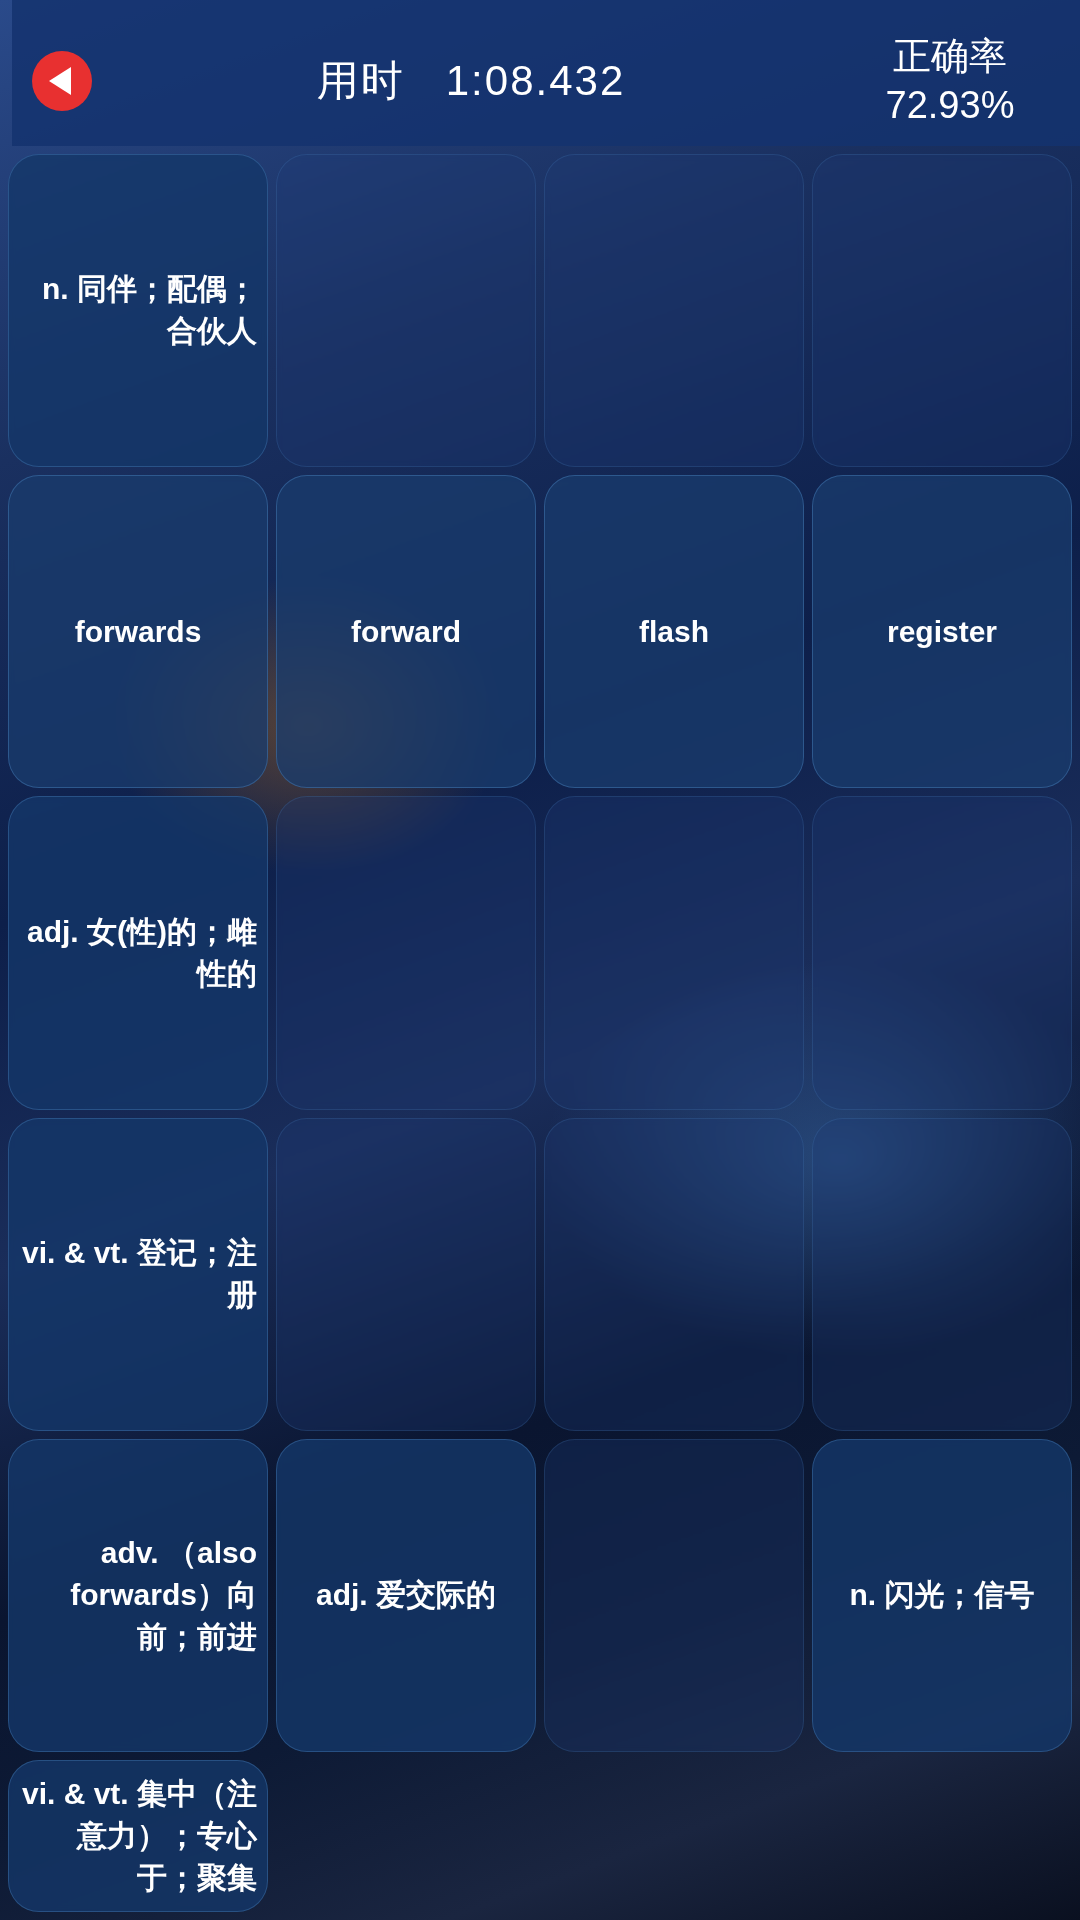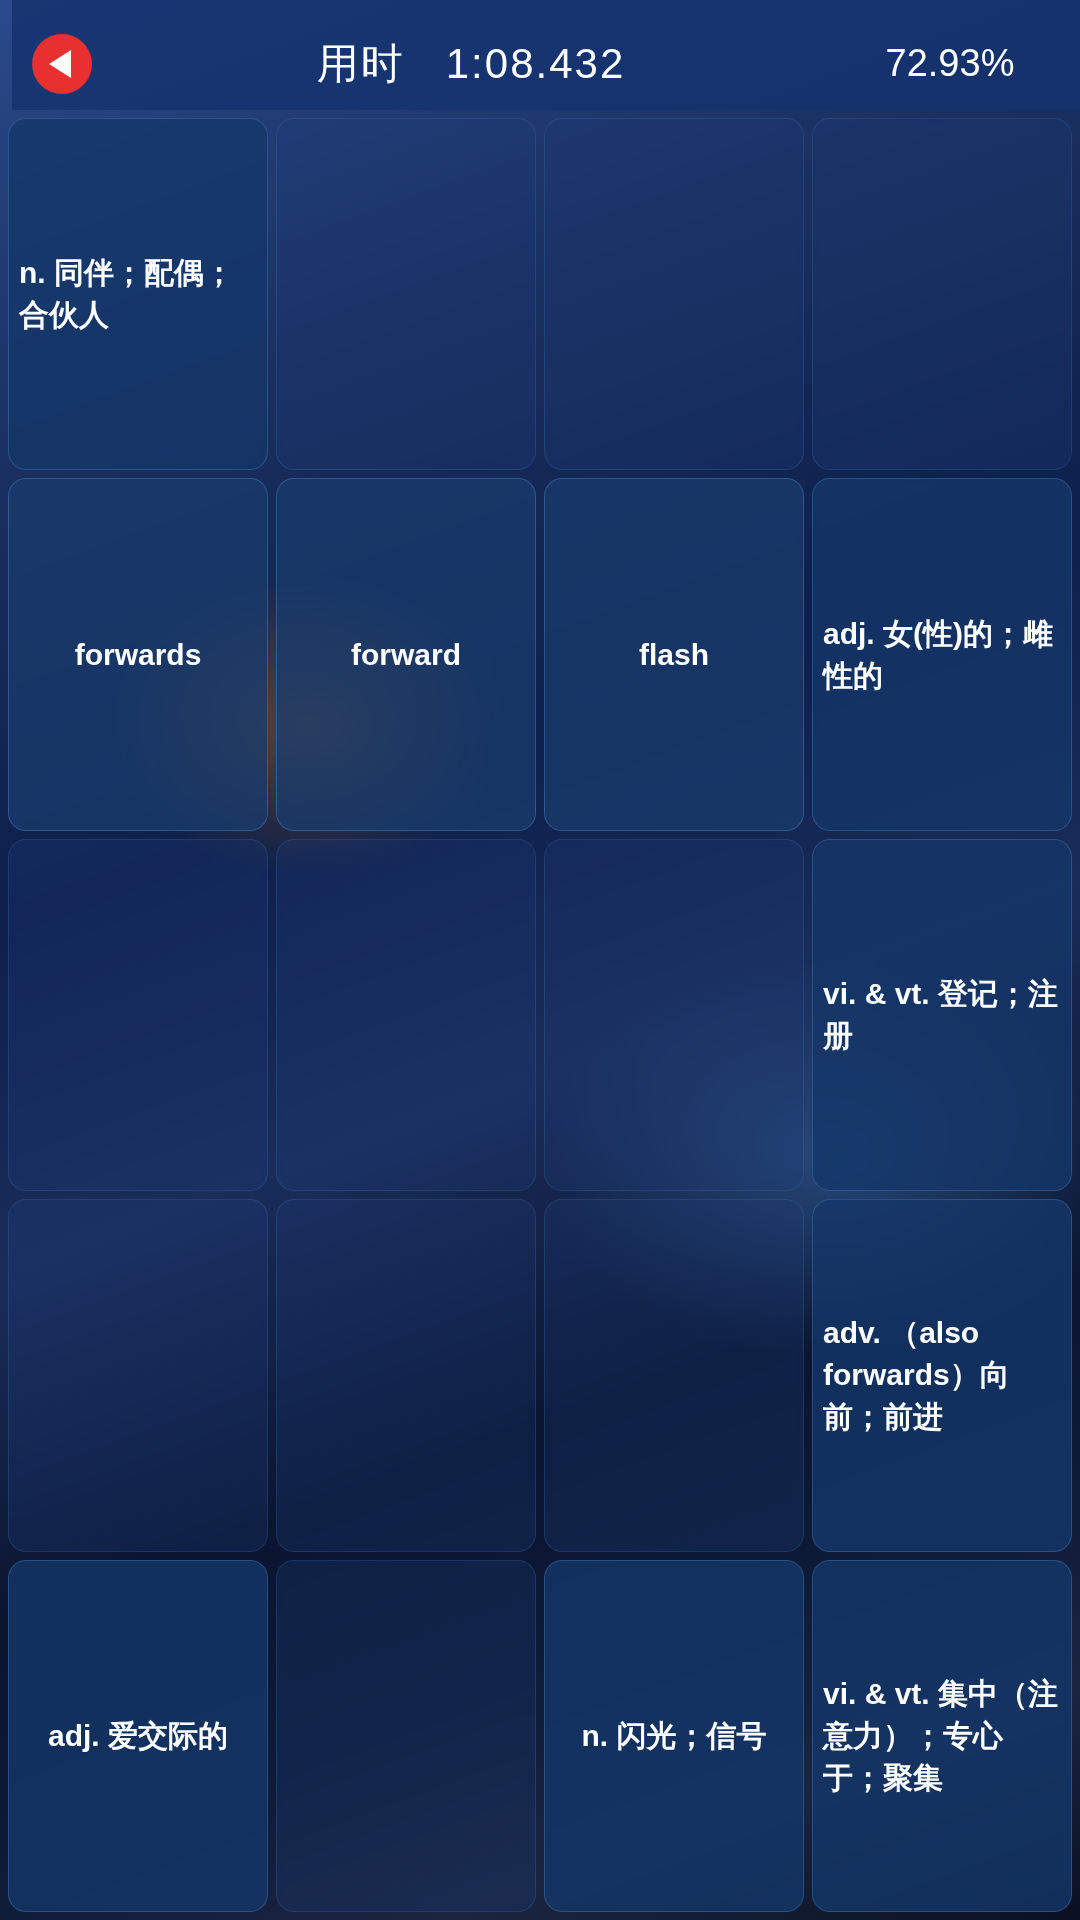--- a/index.html
+++ b/index.html
@@ -115,25 +115,25 @@
     .grid-area {
       flex: 1;
       display: grid;
       grid-template-columns: repeat(4, 1fr);
       grid-template-rows: repeat(5, 1fr);
       gap: 8px;
       padding: 8px;
     }
 
     .card {
-      border-radius: 18px;
+      border-radius: 31px;
       display: flex;
       align-items: center;
       justify-content: center;
-      text-align: left;
+      text-align: right;
       padding: 12px 10px;
       font-size: 30px;
       font-weight: 600;
       color: white;
       cursor: pointer;
       line-height: 1.4;
       background: rgba(30, 70, 130, 0.7);
       border: 1px solid rgba(100, 160, 220, 0.3);
       backdrop-filter: blur(3px);
     }
@@ -168,32 +168,34 @@
 
     <div class="timer-section">
       <span class="timer-label">
         <span>用时</span>
         &nbsp;
         <span>1:08.432</span>
       </span>
     </div>
 
     <div class="accuracy-section">
+      <div>正确率</div>
       <div>72.93%</div>
     </div>
   </div>
 
   <div class="grid-area" id="grid-container">
   <div class="card definition">n. 同伴；配偶；合伙人</div>
       <div class="card empty"></div>
       <div class="card empty"></div>
       <div class="card empty"></div>
       <div class="card word">forwards</div>
       <div class="card word">forward</div>
       <div class="card word">flash</div>
+      <div class="card word">register</div>
       <div class="card definition">adj. 女(性)的；雌性的</div>
       <div class="card empty"></div>
       <div class="card empty"></div>
       <div class="card empty"></div>
       <div class="card definition">vi. &amp; vt. 登记；注册</div>
       <div class="card empty"></div>
       <div class="card empty"></div>
       <div class="card empty"></div>
       <div class="card definition">adv. （also forwards）向前；前进</div>
       <div class="card definition">adj. 爱交际的</div>

